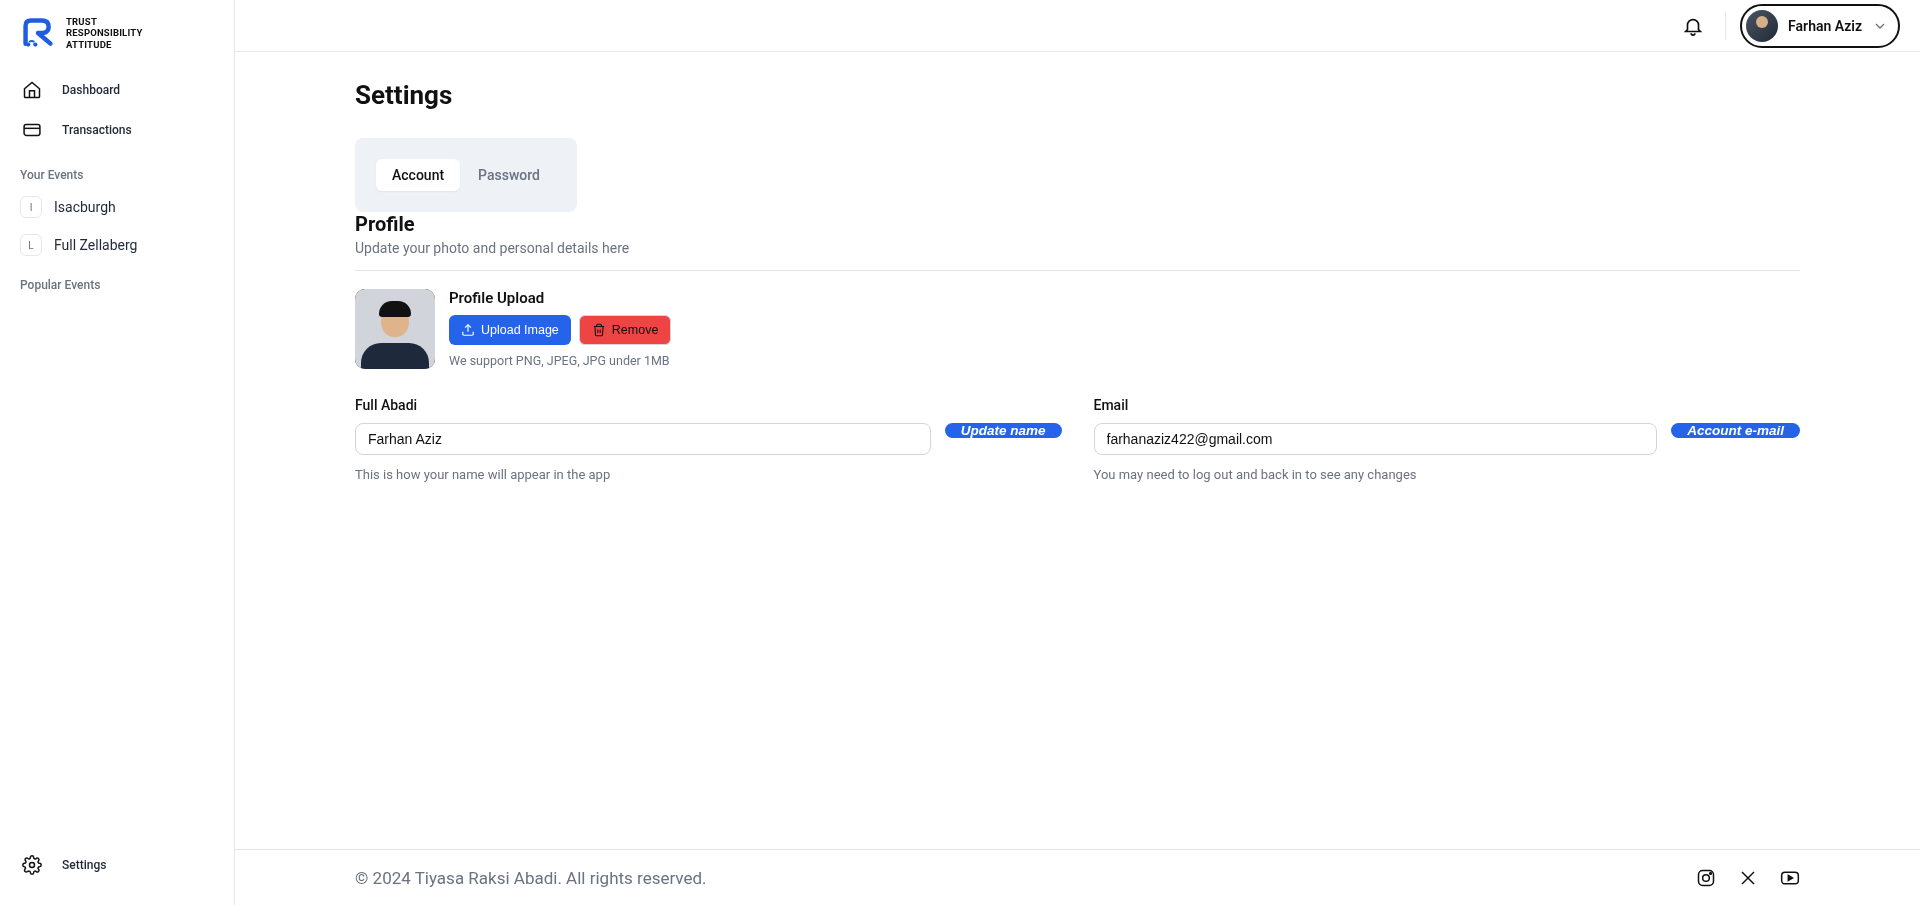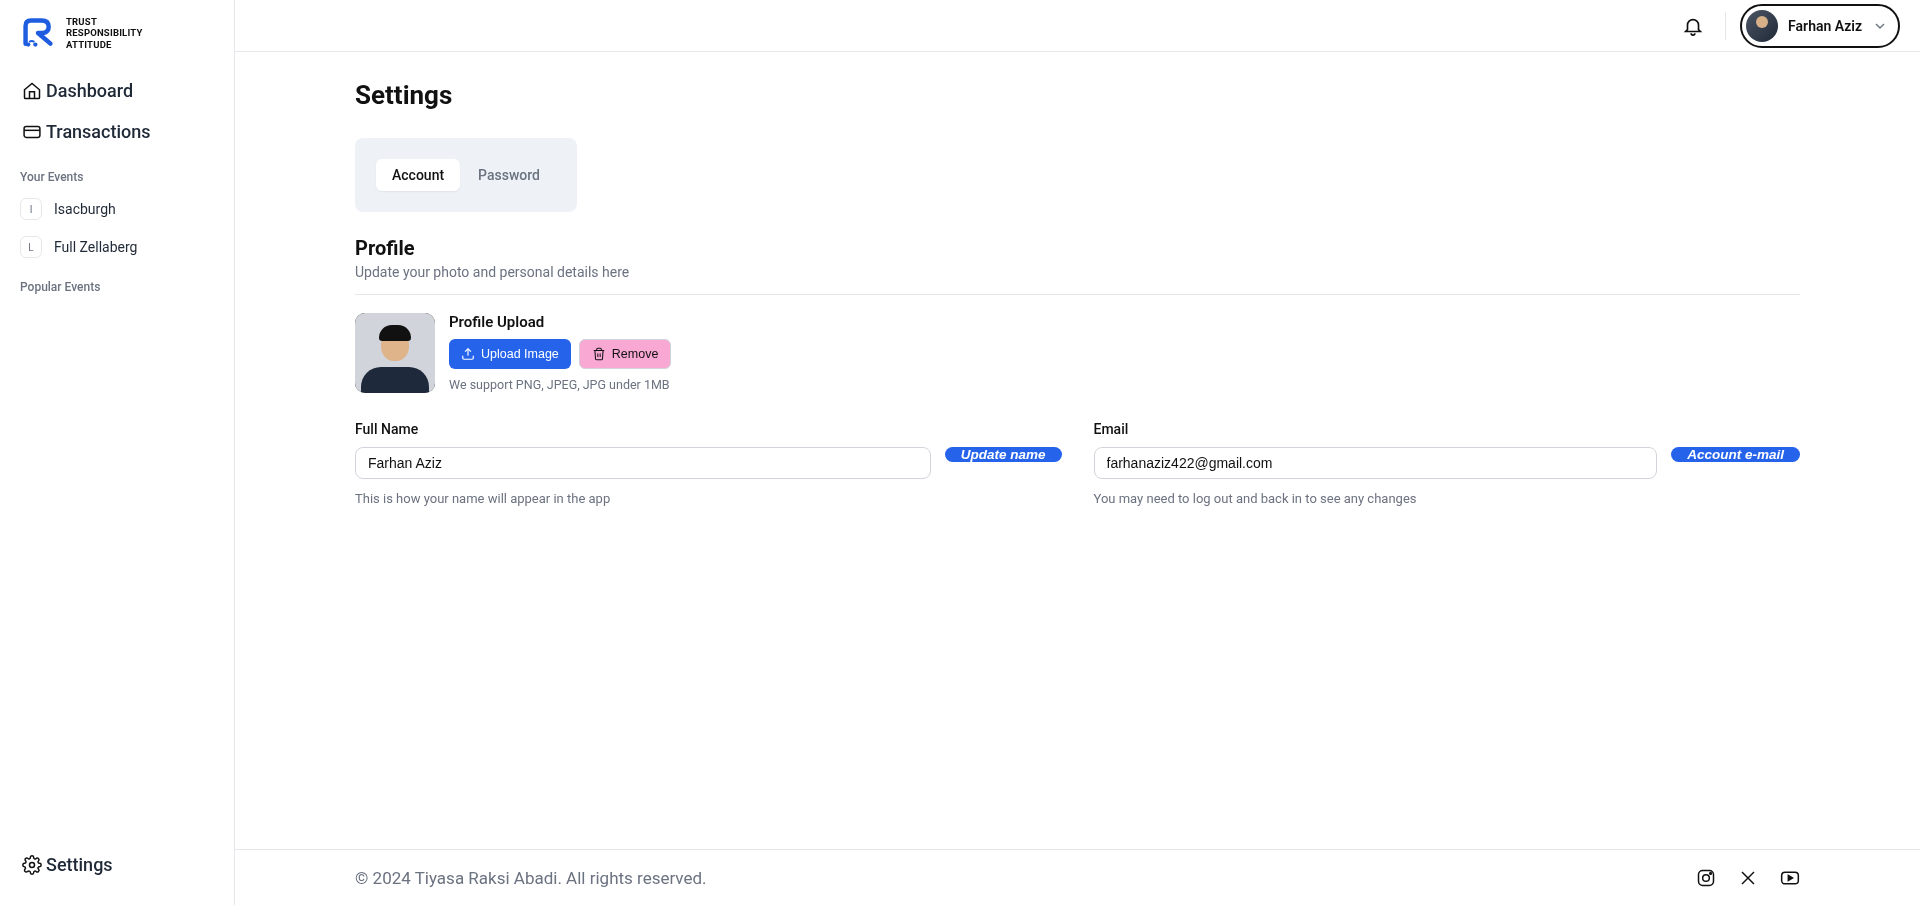--- a/index.html
+++ b/index.html
@@ -45,26 +45,26 @@
       line-height: 1.2;
       color: #111;
       letter-spacing: 0.2px;
     }
     .nav-section {
       padding: 8px 10px 4px 10px;
     }
     .nav-item {
       display: flex;
       align-items: center;
-      gap: 4px;
+      gap: 20px;
       padding: 10px 12px;
       border-radius: 8px;
       cursor: pointer;
       color: #1f2937;
-      font-size: 18px;
+      font-size: 12px;
       font-weight: 500;
     }
     .nav-icon {
       width: 20px;
       height: 20px;
       flex-shrink: 0;
       display: inline-flex;
       align-items: center;
       justify-content: center;
     }
@@ -173,21 +173,20 @@
       font-size: 26px;
       font-weight: 700;
       margin-bottom: 28px;
     }
     .tabs {
       display: inline-flex;
       background: #eef2f7;
       border-radius: 8px;
       padding: 21px;
       gap: 2px;
-      margin-bottom: 24px;
     }
     .tab {
       padding: 8px 16px;
       border-radius: 6px;
       font-size: 14px;
       cursor: pointer;
       color: #6b7280;
       font-weight: 500;
     }
     .tab.active {
@@ -278,21 +277,21 @@
       font-size: 12.5px;
       font-weight: 500;
       cursor: pointer;
       border: none;
     }
     .btn-primary {
       background: #2563eb;
       color: #fff;
     }
     .btn-outline {
-      background: #f9a8d4;
+      background: #ef4444;
       color: #111;
       border: 1px solid #d1d5db;
     }
     .hint {
       font-size: 12.5px;
       color: #6b7280;
     }
     .form-grid {
       display: flex;
       gap: 32px;
@@ -492,21 +491,21 @@
               </svg>
               <span>Remove</span>
             </button>
           </div>
           <div class="hint">We support PNG, JPEG, JPG under 1MB</div>
         </div>
       </div>
 
       <div class="form-grid">
         <div class="field-group">
-          <div class="field-label">Full Name</div>
+          <div class="field-label">Full Abadi</div>
           <div class="field-row">
             <input class="text-input" type="text" value="Farhan Aziz" style="">
             <button class="btn-md">Update name</button>
           </div>
           <div class="field-hint">This is how your name will appear in the app</div>
         </div>
         <div class="field-group">
           <div class="field-label">Email</div>
           <div class="field-row">
             <input class="text-input" type="text" value="farhanaziz422@gmail.com" style="">

